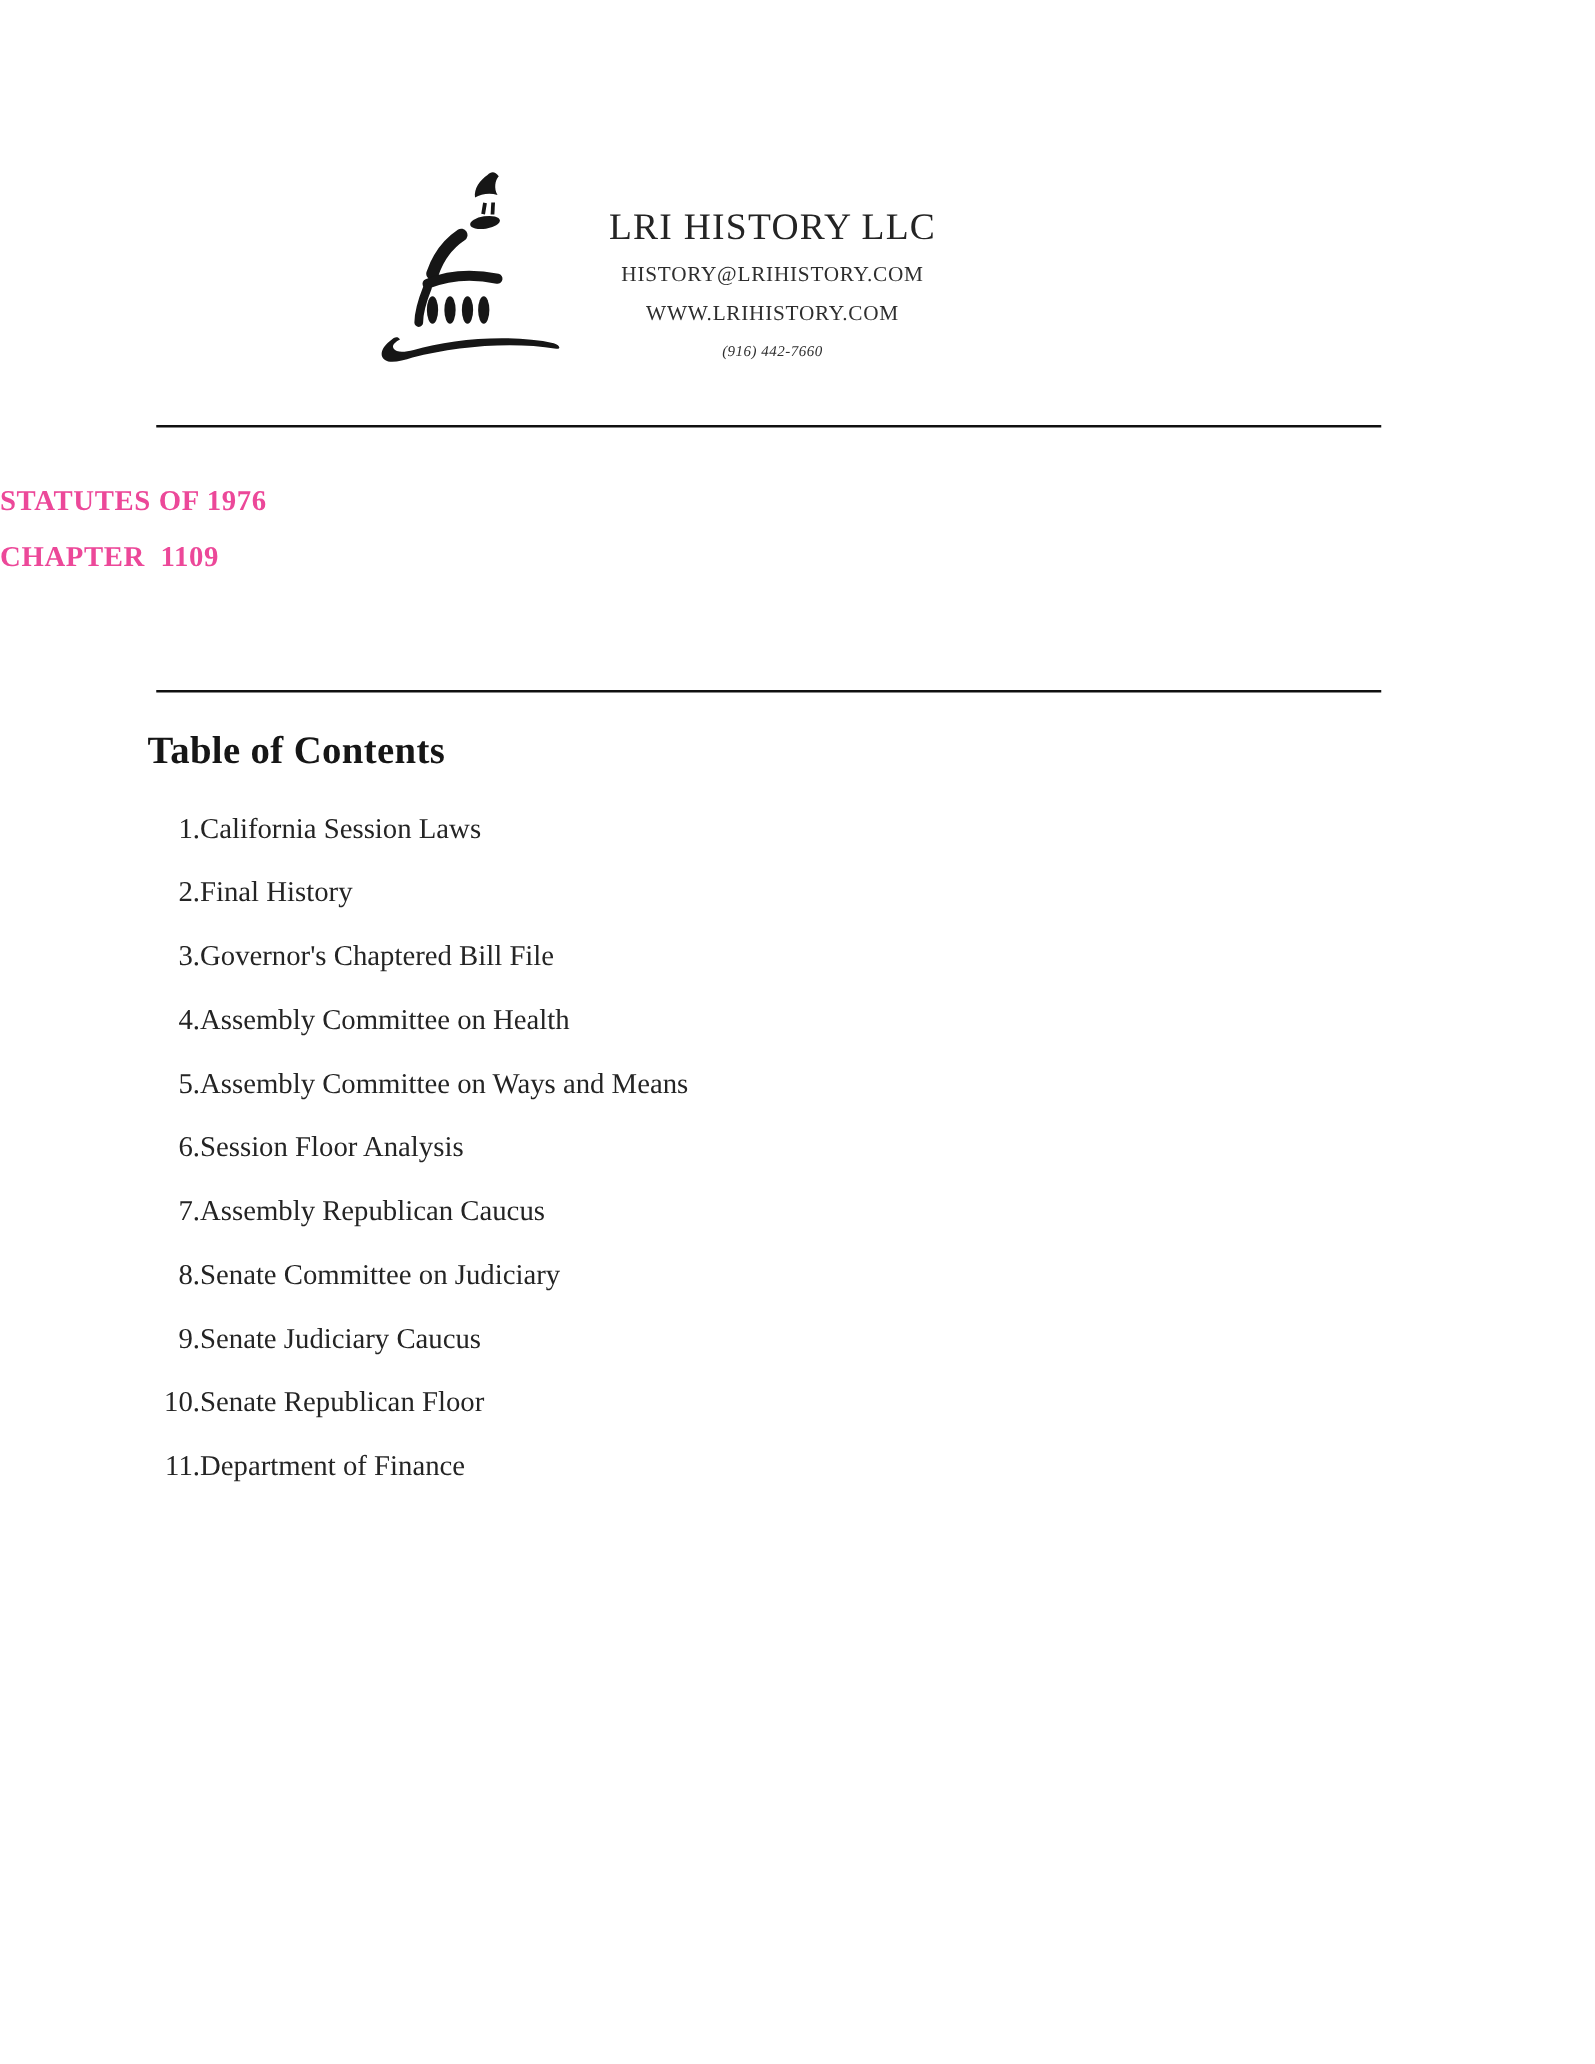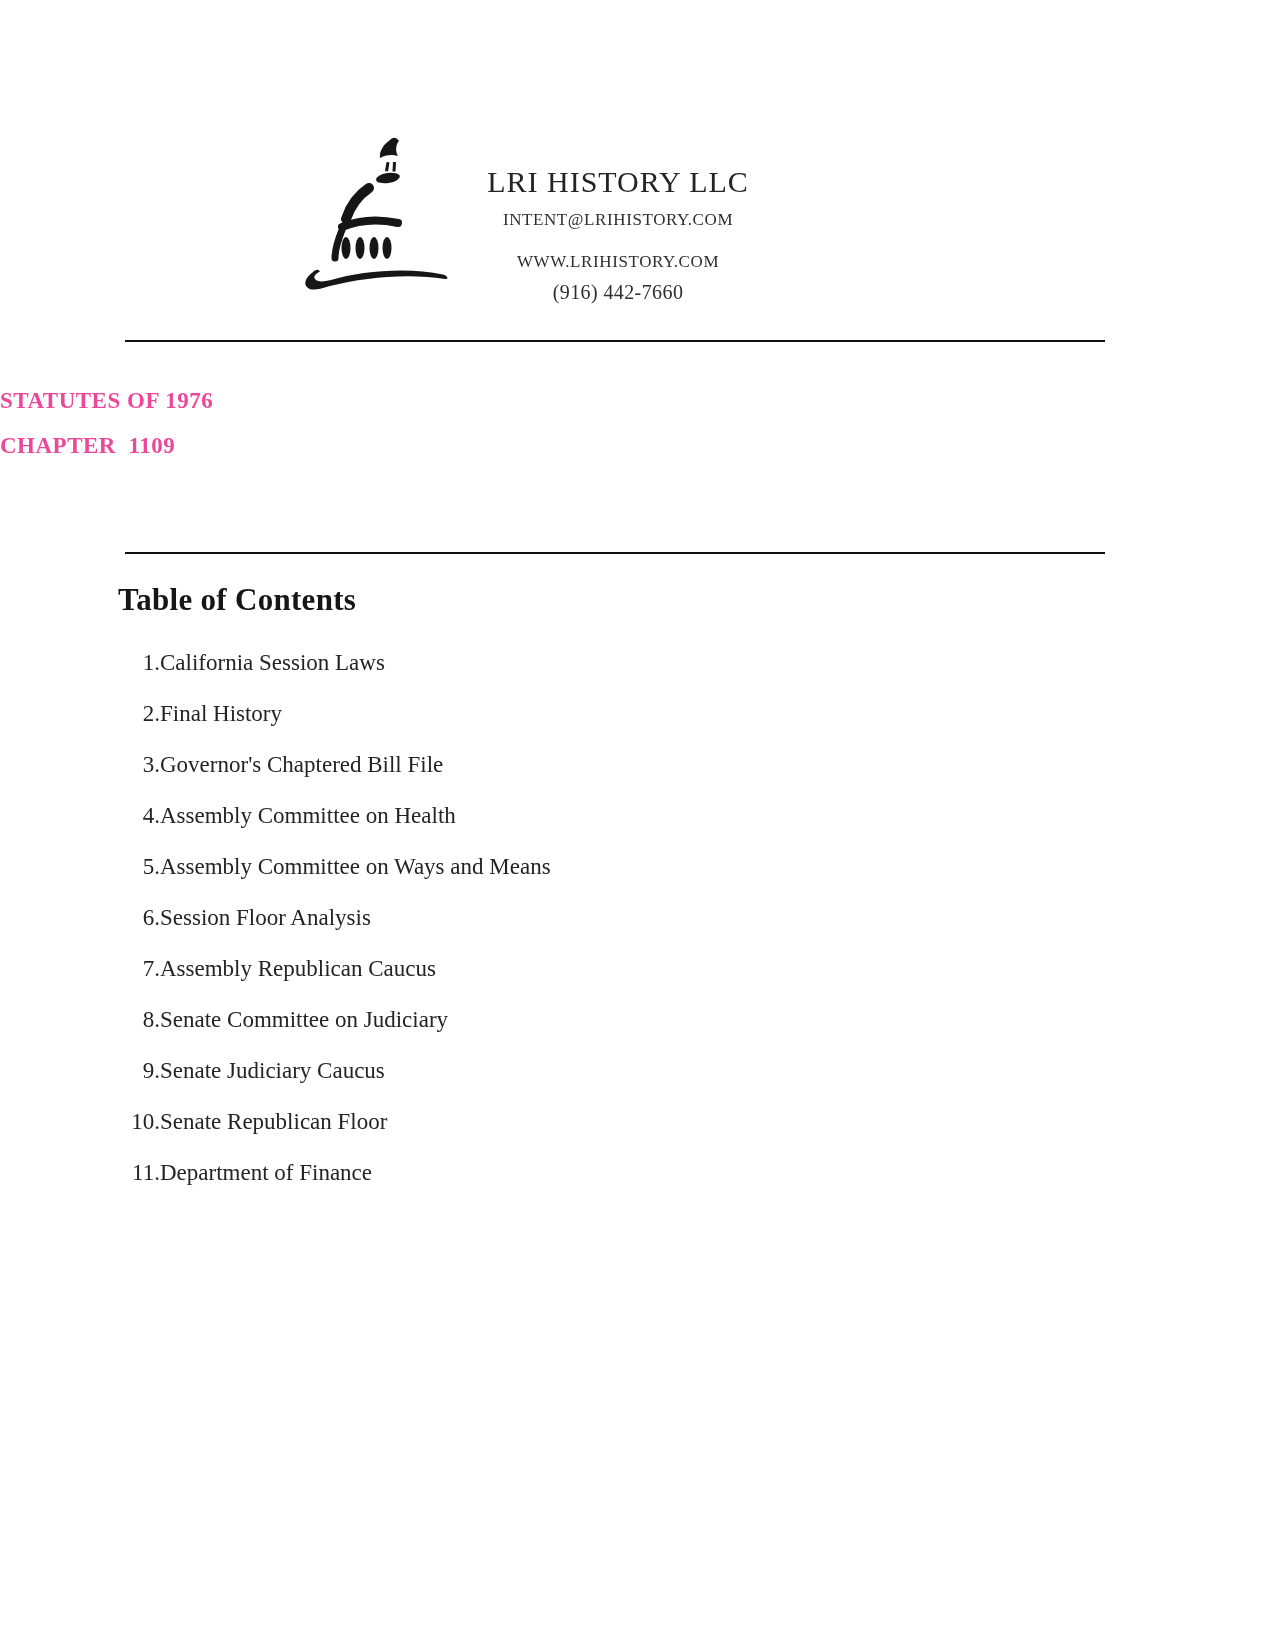--- a/index.html
+++ b/index.html
@@ -40,32 +40,33 @@
     color: #242424;
   }
   .contact-email {
     margin-top: 7px;
     font-size: 17px;
     line-height: 26px;
     letter-spacing: 0.6px;
     color: #2e2e2e;
   }
   .contact-website {
-    margin-top: 16px;
+    margin-top: 5px;
     font-size: 17px;
     line-height: 26px;
     letter-spacing: 0.6px;
     color: #2e2e2e;
   }
   .contact-phone {
     margin-top: 4px;
-    font-size: 20px;
+    font-size: 12px;
     line-height: 26px;
     letter-spacing: 0.4px;
     color: #2e2e2e;
+    font-style: italic;
   }
 
   
   .rule {
     position: absolute;
     left: 125px;
     width: 980px;
     height: 2px;
     background: #101010;
   }
@@ -155,21 +156,21 @@
     </g>
 
     <path d="M20,144 C14,148 9,156 15,160 C19,163 28,161 37,158
              C72,149 116,145 152,151 C156,151.5 155,148 150,146.5
              C115,139 68,143 38,152 C30,154 24,154 22,151
              C20,148.5 23,145.5 27,143.5 C25,140.5 22,142 20,144 Z" fill="#161616"></path>
   </svg>
 
   <div class="contact">
     <div class="company-name">LRI HISTORY LLC</div>
-    <div class="contact-email">INTENT@LRIHISTORY.COM</div>
+    <div class="contact-email">HISTORY@LRIHISTORY.COM</div>
     <div class="contact-website">WWW.LRIHISTORY.COM</div>
     <div class="contact-phone">(916) 442-7660</div>
   </div>
 
   <div class="rule rule-top"></div>
 
   <div class="bill-reference">
     <div class="ref-line">STATUTES OF 1976</div>
     <div class="ref-line">CHAPTER  1109</div>
   </div>

